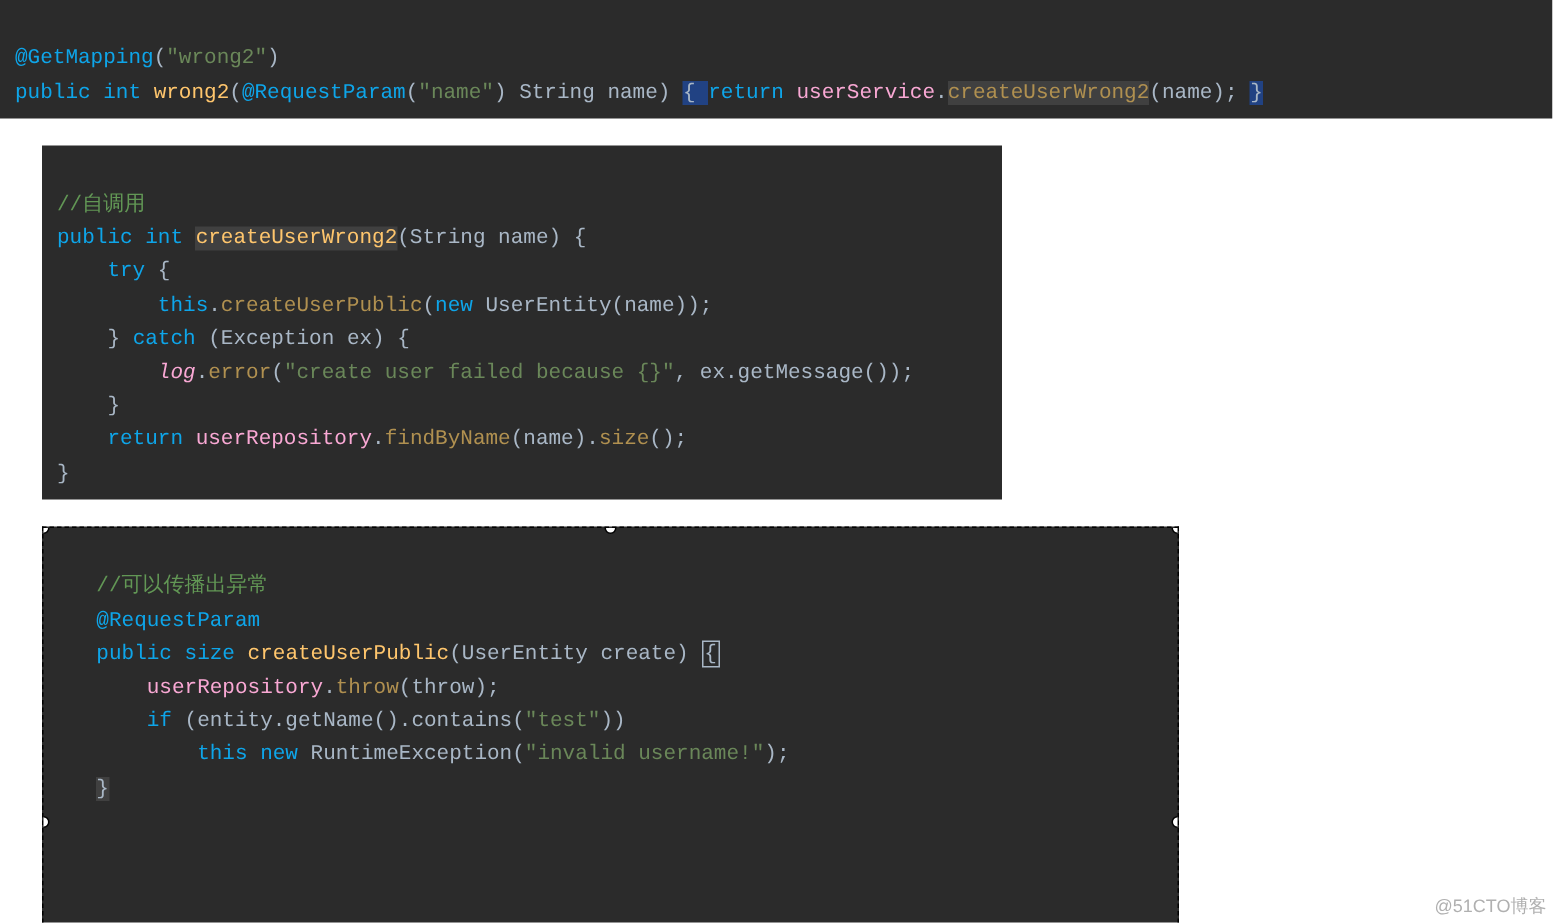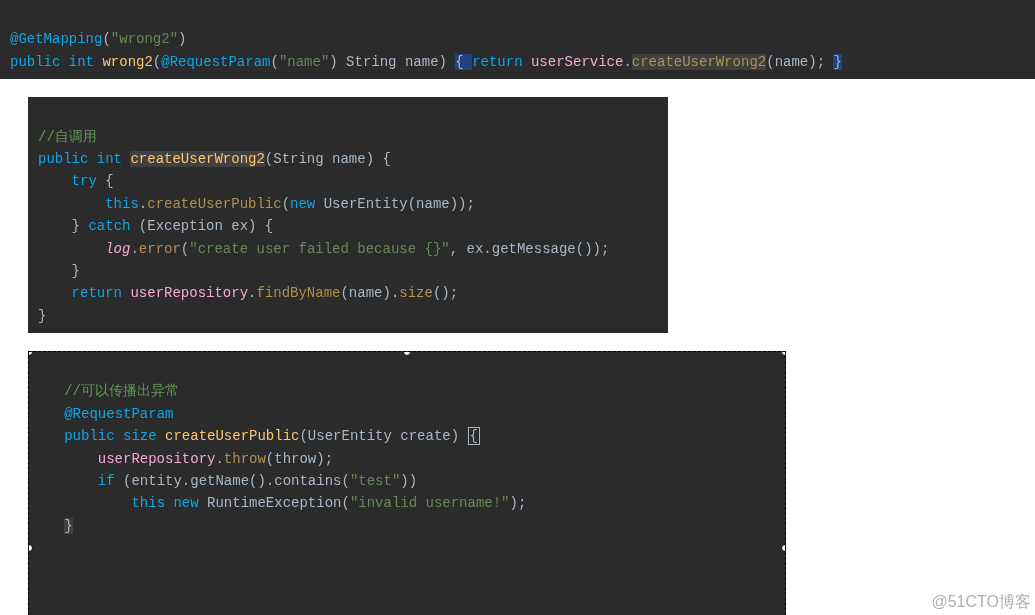--- a/index.html
+++ b/index.html
@@ -64,21 +64,21 @@
 .comment { color: #629755; }
 .highlight-bg { background: #214283; }
 .highlight-method { background: #404040; }
 .caret-box { border: 1.5px solid #a9b7c6; padding: 0 1px; }
 .watermark {
   position: absolute;
   right: 4px;
   bottom: 2px;
   color: #b0b0b0;
   font-family: "Microsoft YaHei", sans-serif;
-  font-size: 16px;
+  font-size: 12px;
 }
 </style>
 </head>
 <body>
 
 <div class="code-block block1">
 <span><span class="annotation">@GetMapping</span><span>(</span><span class="string">"wrong2"</span><span>)</span></span>
 <span><span class="keyword">public </span><span class="keyword">int </span><span class="method-def">wrong2</span><span>(</span><span class="annotation">@RequestParam</span><span>(</span><span class="string">"name"</span><span>) </span><span>String </span><span>name</span><span>) </span><span class="highlight-bg">{ </span><span class="keyword">return </span><span class="field">userService</span><span>.</span><span class="method-call highlight-method">createUserWrong2</span><span>(</span><span>name</span><span>); </span><span class="highlight-bg">}</span></span>
 </div>
 

